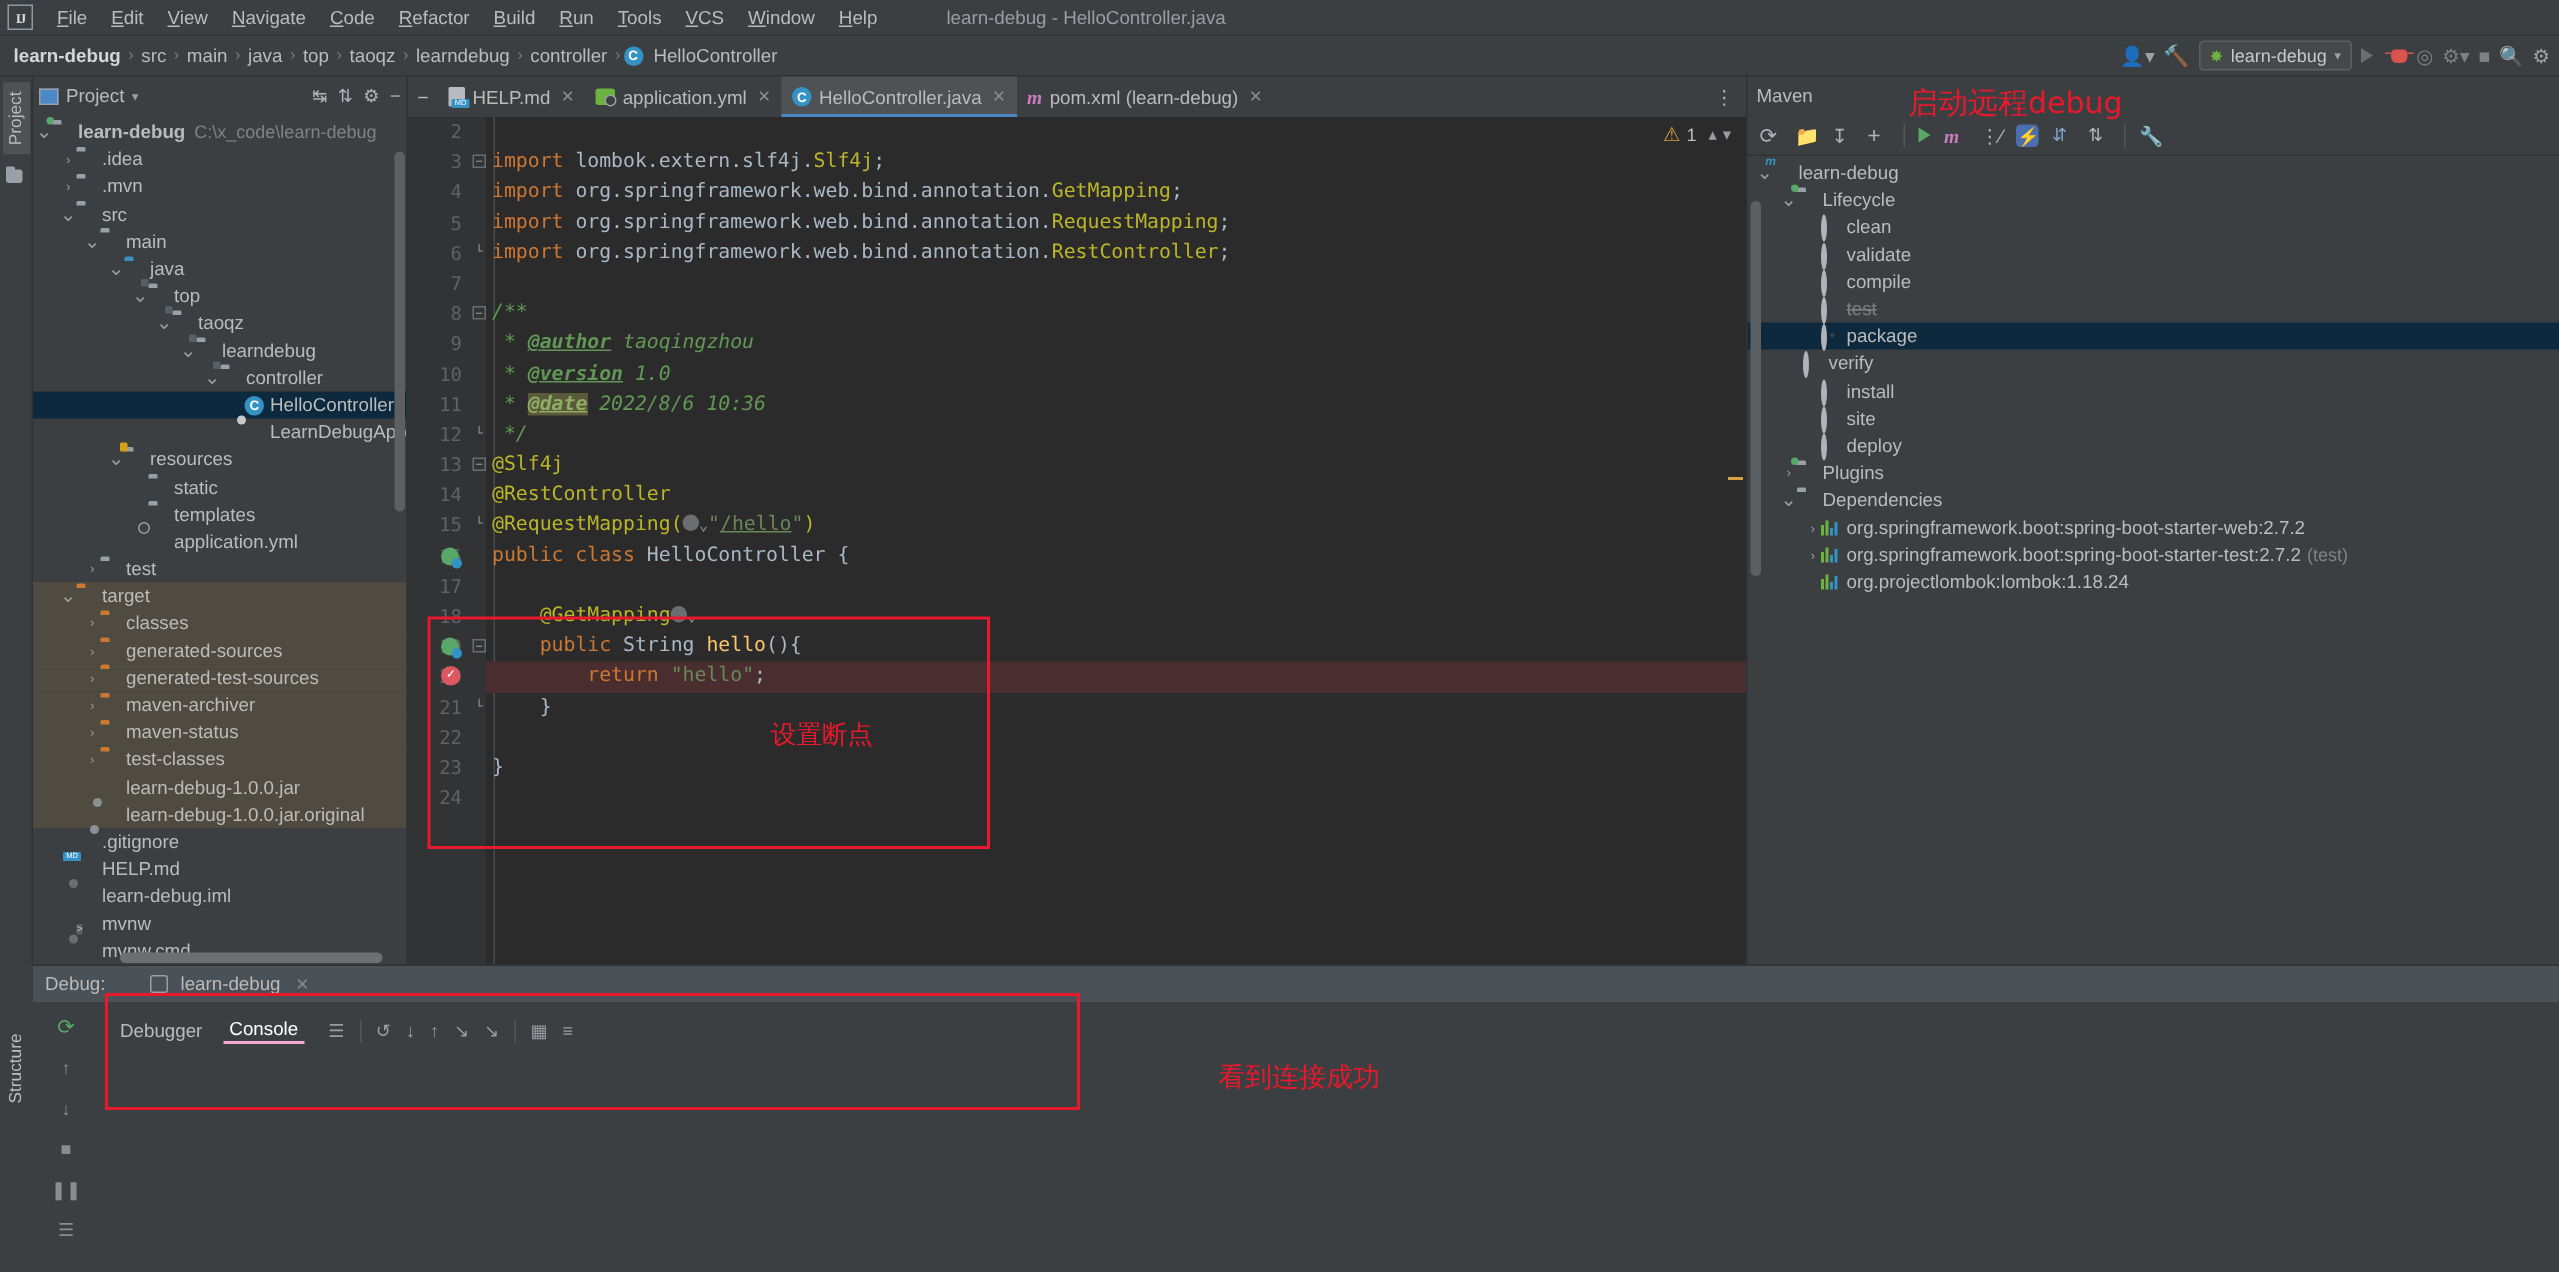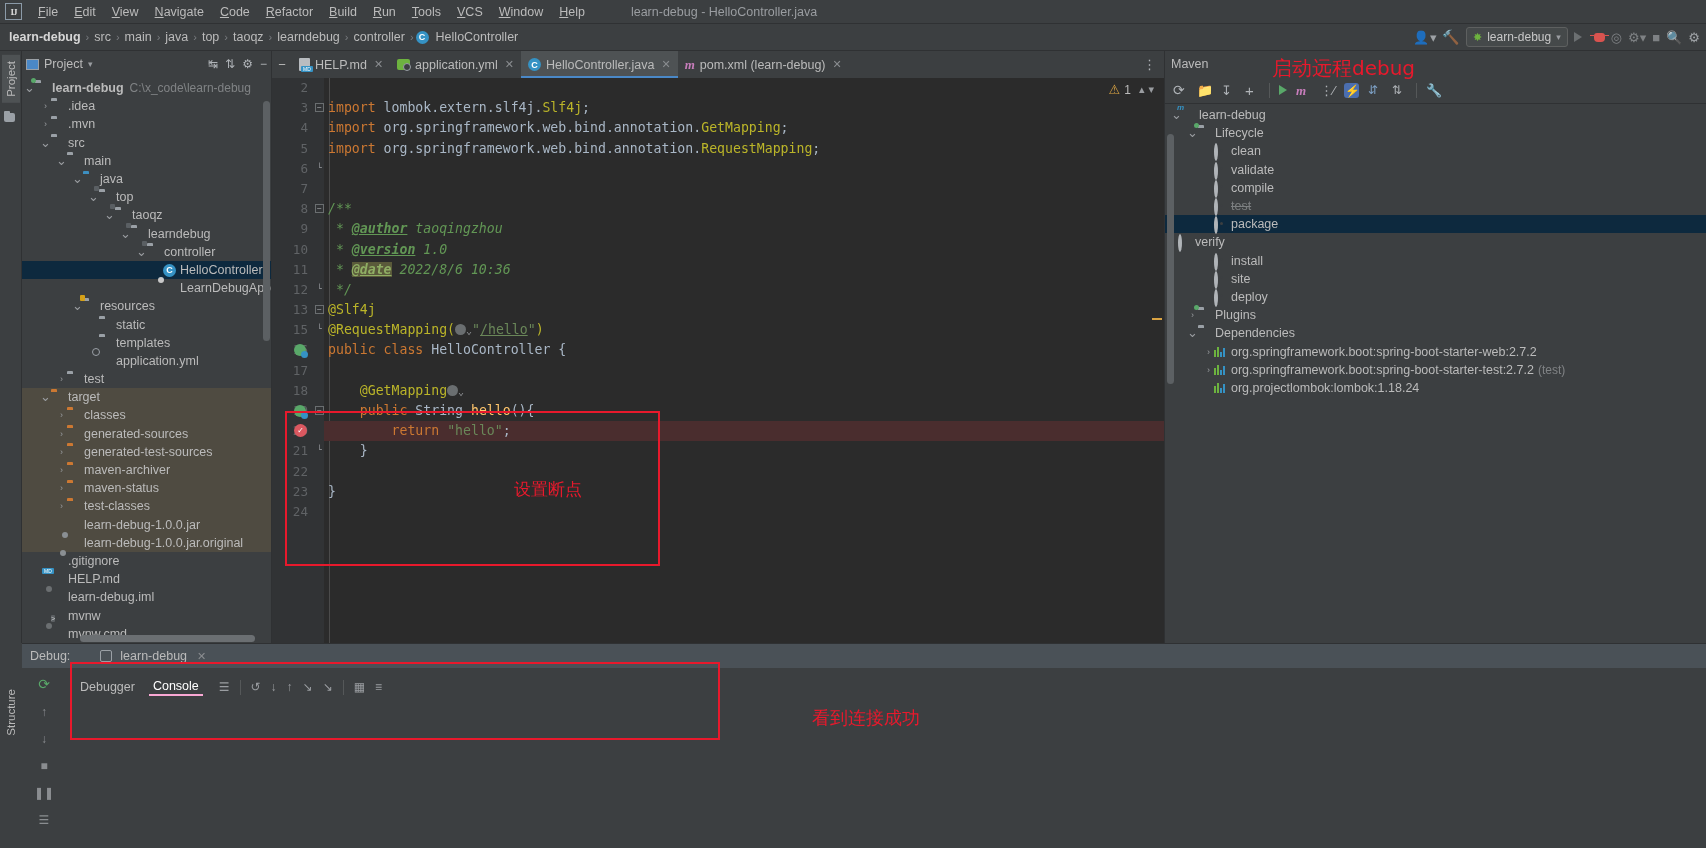--- a/index.html
+++ b/index.html
@@ -634,28 +634,29 @@
       </div>
     </div>
     <div class="codearea">
       <div class="gutter"></div>
       <div class="bar-v" style="top:0; height:592px;"></div>
       <div class="codelines" id="code-lines">
           <div class="cline"><span class="lnum">2</span><span class="ctext"></span></div>
           <div class="cline"><span class="lnum">3</span><span class="fold">−</span><span class="ctext"><span class="kw">import</span> <span class="pln">lombok.extern.slf4j.</span><span class="imp-cls">Slf4j</span><span class="pln">;</span></span></div>
           <div class="cline"><span class="lnum">4</span><span class="ctext"><span class="kw">import</span> <span class="pln">org.springframework.web.bind.annotation.</span><span class="imp-cls">GetMapping</span><span class="pln">;</span></span></div>
           <div class="cline"><span class="lnum">5</span><span class="ctext"><span class="kw">import</span> <span class="pln">org.springframework.web.bind.annotation.</span><span class="imp-cls">RequestMapping</span><span class="pln">;</span></span></div>
-          <div class="cline"><span class="lnum">6</span><span class="fold nb">└</span></div>
+          <div class="cline"><span class="lnum">6</span><span class="fold nb">└</span><span class="ctext"><span class="kw">import</span> <span class="pln">org.springframework.web.bind.annotation.</span><span class="imp-cls">RestController</span><span class="pln">;</span></span></div>
           <div class="cline"><span class="lnum">7</span><span class="ctext"></span></div>
           <div class="cline"><span class="lnum">8</span><span class="fold">−</span><span class="ctext"><span class="cmt">/**</span></span></div>
           <div class="cline"><span class="lnum">9</span><span class="ctext"><span class="cmt"> * </span><span class="cmt-tag">@author</span><span class="cmt"> taoqingzhou</span></span></div>
           <div class="cline"><span class="lnum">10</span><span class="ctext"><span class="cmt"> * </span><span class="cmt-tag">@version</span><span class="cmt"> 1.0</span></span></div>
           <div class="cline"><span class="lnum">11</span><span class="ctext"><span class="cmt"> * </span><span class="cmt-tag-hl">@date</span><span class="cmt"> 2022/8/6 10:36</span></span></div>
           <div class="cline"><span class="lnum">12</span><span class="fold nb">└</span><span class="ctext"><span class="cmt"> */</span></span></div>
           <div class="cline"><span class="lnum">13</span><span class="fold">−</span><span class="ctext"><span class="ann">@Slf4j</span></span></div>
+          <div class="cline"><span class="lnum">14</span><span class="ctext"><span class="ann">@RestController</span></span></div>
           <div class="cline"><span class="lnum">15</span><span class="fold nb">└</span><span class="ctext"><span class="ann">@RequestMapping(</span><span class="web-badge"></span><span style="color:#9a9da1;font-size:10px;">⌄</span><span class="str">"</span><span class="url">/hello</span><span class="str">"</span><span class="ann">)</span></span></div>
           <div class="cline"><span class="lnum">16</span><span class="run-ic"></span><span class="ctext"><span class="kw">public class</span> <span class="cls-name">HelloController</span> <span class="pln">{</span></span></div>
           <div class="cline"><span class="lnum">17</span><span class="ctext"></span></div>
           <div class="cline"><span class="lnum">18</span><span class="ctext">    <span class="ann">@GetMapping</span><span class="web-badge"></span><span style="color:#9a9da1;font-size:10px;">⌄</span></span></div>
           <div class="cline"><span class="lnum">19</span><span class="run-ic"></span><span class="fold">−</span><span class="ctext">    <span class="kw">public</span> <span class="typ">String</span> <span class="mth">hello</span><span class="pln">(){</span></span></div>
           <div class="cline"><div class="hl-row" style="top: 0px;"></div><span class="lnum">20</span><span class="bp-dot">✓</span><span class="ctext">        <span class="kw">return</span> <span class="str">"hello"</span><span class="pln">;</span></span></div>
           <div class="cline"><span class="lnum">21</span><span class="fold nb">└</span><span class="ctext">    <span class="pln">}</span></span></div>
           <div class="cline"><span class="lnum">22</span><span class="ctext"></span></div>
           <div class="cline"><span class="lnum">23</span><span class="ctext"><span class="pln">}</span></span></div>
           <div class="cline"><span class="lnum">24</span><span class="ctext"></span></div>
@@ -723,21 +724,21 @@
         <div class="trow" style="padding-left: 38px;">
           <span class="arrow none"></span>
           <span class="fico"><span class="gear"></span></span>
           <span class="tname strike">test</span>
         </div>
         <div class="trow sel" style="padding-left: 38px;">
           <span class="arrow none"></span>
           <span class="fico"><span class="gear"></span></span>
           <span class="tname">package</span>
         </div>
-        <div class="trow" style="">
+        <div class="trow" style=" margin-left: 24px;">
           <span class="arrow none"></span>
           <span class="fico"><span class="gear"></span></span>
           <span class="tname">verify</span>
         </div>
         <div class="trow" style="padding-left: 38px;">
           <span class="arrow none"></span>
           <span class="fico"><span class="gear"></span></span>
           <span class="tname">install</span>
         </div>
         <div class="trow" style="padding-left: 38px;">

